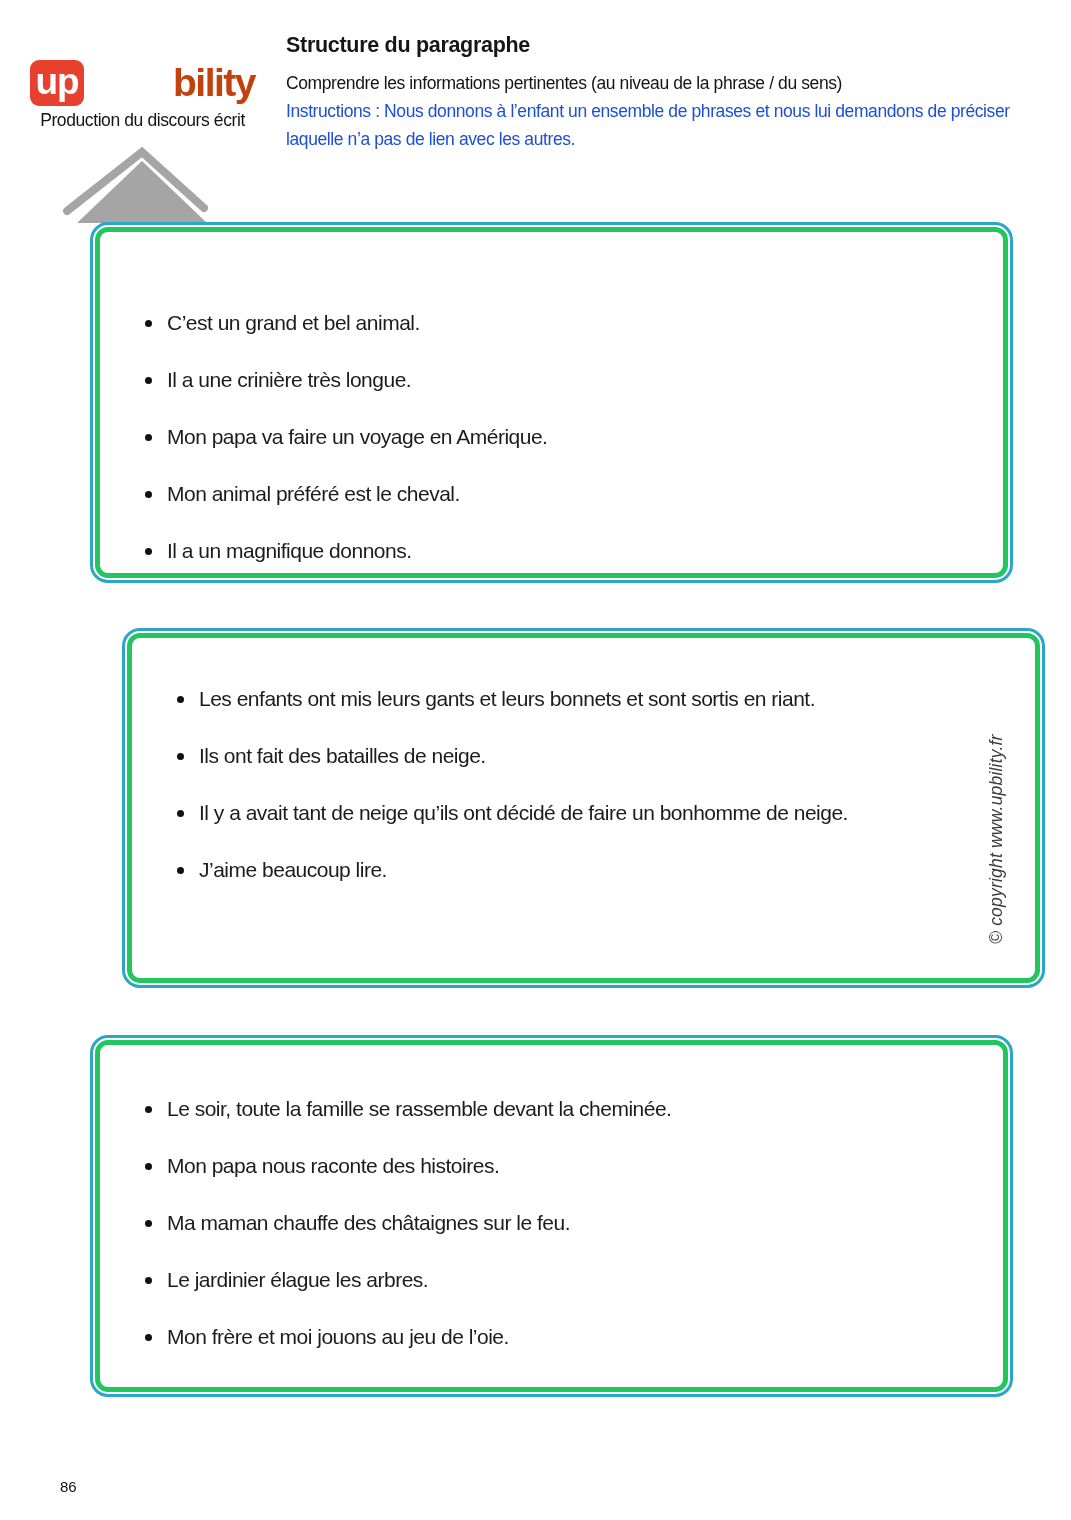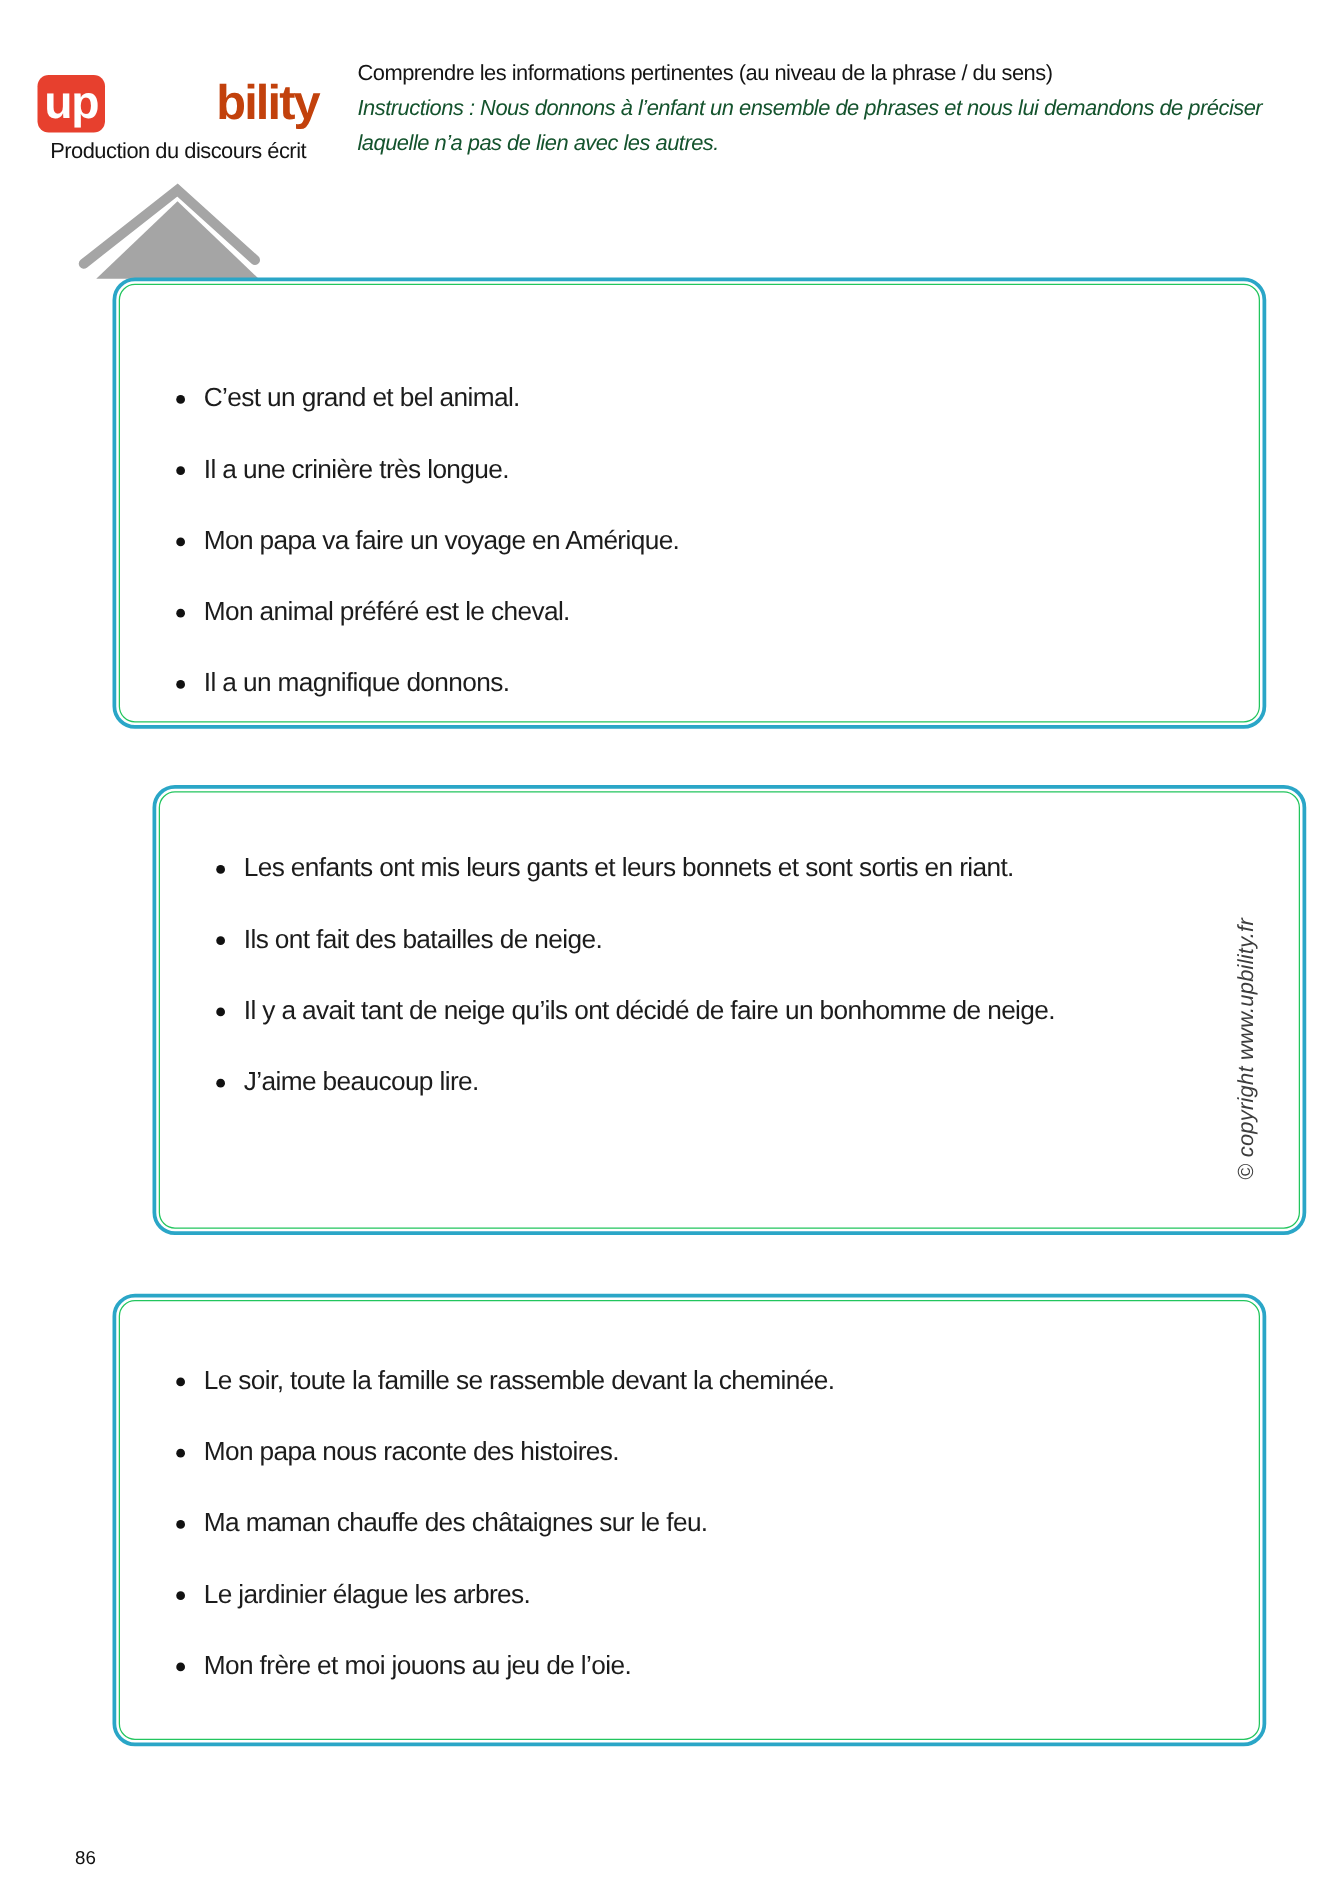--- a/index.html
+++ b/index.html
@@ -13,29 +13,29 @@
   .logo-up { display:inline-block; background:#e7402e; color:#ffffff; border-radius:9px;
              font-weight:bold; font-size:37px; line-height:44px; width:54px; height:46px;
              letter-spacing:-1px; }
   .logo-rest { display:inline-block; color:#c2410c; font-weight:bold; font-size:39px;
                line-height:46px; letter-spacing:-1.5px; }
   .logo-subtitle { margin-top:4px; font-size:17.5px; color:#141414; letter-spacing:-0.4px; }
 
   .header-text { position:absolute; left:286px; top:33px; width:730px; }
   .header-title { font-size:21.5px; font-weight:600; color:#161616; letter-spacing:-0.3px; }
   .header-desc { margin-top:11px; font-size:17.5px; line-height:28px; color:#141414; letter-spacing:-0.4px; }
-  .header-instructions { font-size:17.5px; line-height:28px; color:#14532d; letter-spacing:-0.4px;font-style:italic; }
+  .header-instructions { font-size:17.5px; line-height:28px; color:#1d4ed8; letter-spacing:-0.4px; }
 
   
   .house { position:absolute; left:58px; top:145px; width:150px; height:155px; }
 
   
   .sbox { position:absolute; left:90px; width:923px; border:3px solid #2aa6c7;
           border-radius:18px; background:#fff; }
-  .sbox-inner { position:absolute; inset:2px; border:1px solid #22c55e; border-radius:13px; }
+  .sbox-inner { position:absolute; inset:2px; border:5px solid #22c55e; border-radius:13px; }
   .sbox1 { top:222px; height:361px; }
   .sbox2 { top:628px; height:360px;margin-left:32px; }
   .sbox3 { top:1035px; height:362px; }
 
   ul.sentences { position:absolute; left:0; right:14px; list-style:none; }
   .sbox1 ul.sentences { top:62px; }
   .sbox2 ul.sentences { top:32px; }
   .sbox3 ul.sentences { top:35px; }
   ul.sentences li { position:relative; height:57px; display:flex; align-items:center;
                     padding-left:67px; font-size:21px; letter-spacing:-0.5px; color:#1c1c1c; }
@@ -57,20 +57,21 @@
 
   <div class="logo-block">
     <div class="logo-line">
       <span class="logo-up">up</span>
         <span class="logo-rest">bility</span>
     </div>
     <div class="logo-subtitle">Production du discours écrit</div>
   </div>
 
   <div class="header-text">
+    <div class="header-title">Structure du paragraphe</div>
     <div class="header-desc">Comprendre les informations pertinentes (au niveau de la phrase / du sens)</div>
     <div class="header-instructions">Instructions : Nous donnons à l’enfant un ensemble de phrases et nous lui demandons de préciser laquelle n’a pas de lien avec les autres.</div>
   </div>
 
   <svg class="house" viewBox="0 0 150 155">
 
     <rect x="40" y="80" width="97" height="64" rx="13" fill="none" stroke="#a5a5a5" stroke-width="9"></rect>
 
     <path d="M 9 66 L 84 7 L 146 63" fill="none" stroke="#a5a5a5" stroke-width="8" stroke-linecap="round"></path>
 

